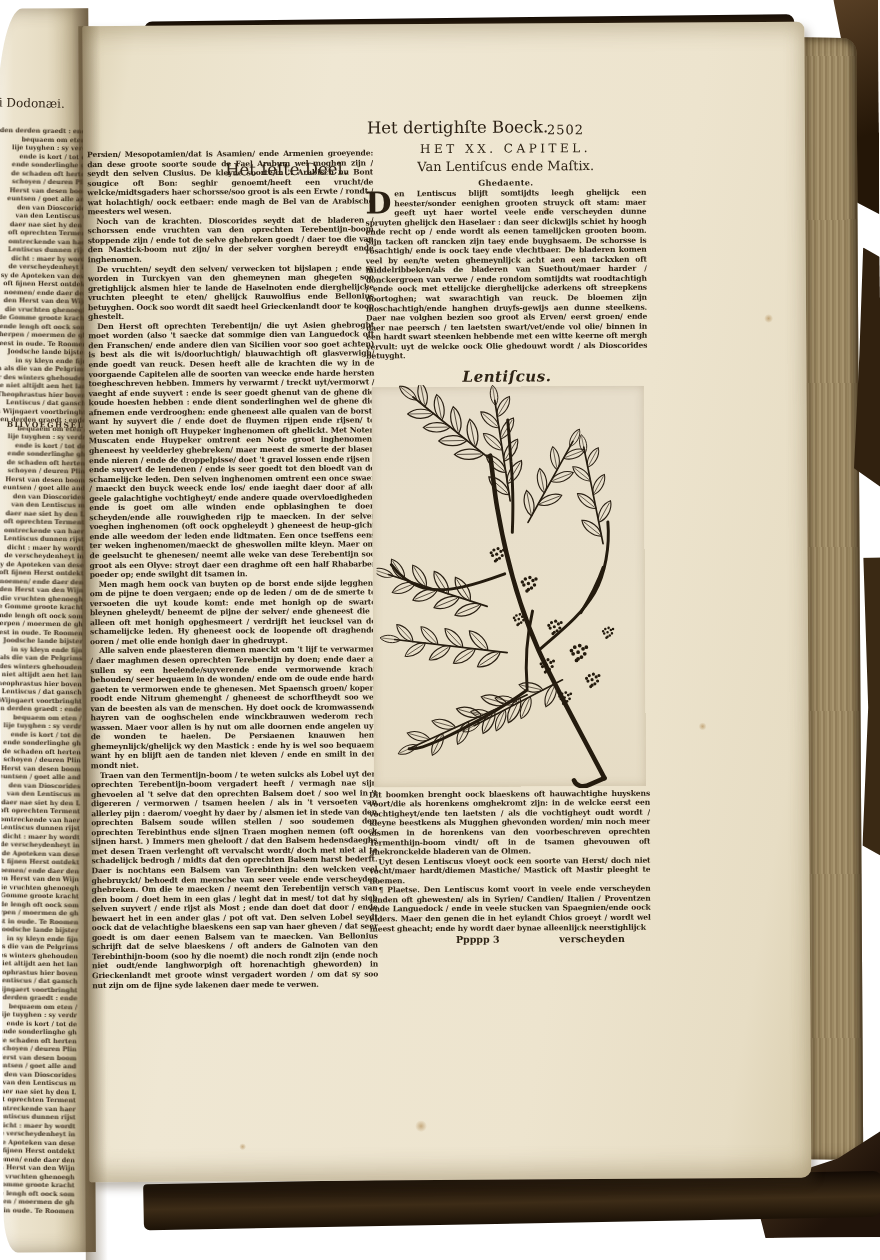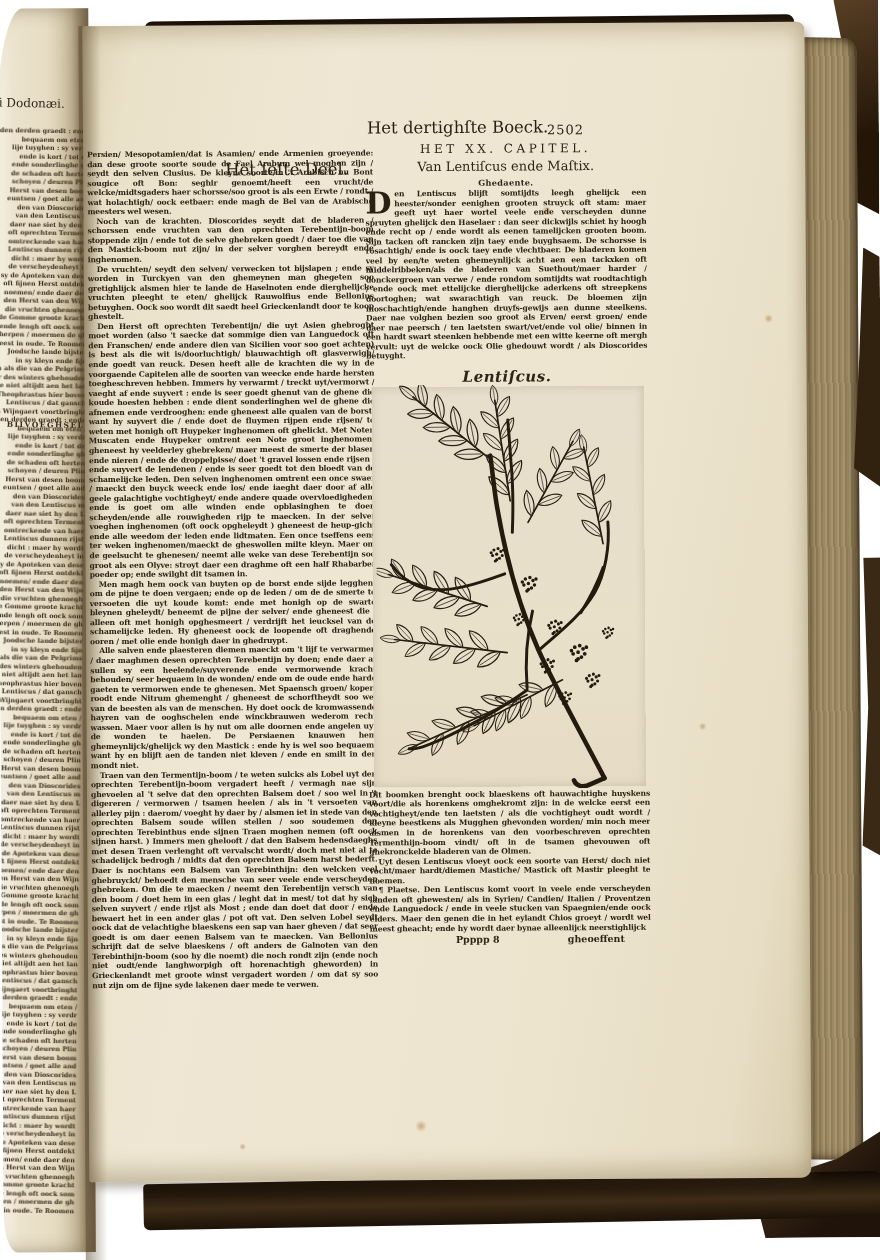--- a/index.html
+++ b/index.html
@@ -451,19 +451,19 @@
               <circle cx="170" cy="290.6" r="1.60" class="cl"></circle>
               <circle cx="168.6" cy="292" r="1.60" class="cl"></circle>
               <circle cx="177" cy="280.8" r="1.60" class="cl"></circle>
             </svg>
         </div>
 
         <p>Dit boomken brenght oock blaeskens oft hauwachtighe huyskens voort/die als horenkens omghekromt zijn: in de welcke eerst een vochtigheyt/ende ten laetsten / als die vochtigheyt oudt wordt / kleyne beestkens als Mugghen ghevonden worden/ min noch meer alsmen in de horenkens van den voorbeschreven oprechten Termenthijn-boom vindt/ oft in de tsamen ghevouwen oft ghekronckelde bladeren van de Olmen.</p>
         <p>Uyt desen Lentiscus vloeyt oock een soorte van Herst/ doch niet vocht/maer hardt/diemen Mastiche/ Mastick oft Mastir pleeght te noemen.</p>
         <p>¶ Plaetse. Den Lentiscus komt voort in veele ende verscheyden landen oft ghewesten/ als in Syrien/ Candien/ Italien / Proventzen ende Languedock / ende in veele stucken van Spaegnien/ende oock elders. Maer den genen die in het eylandt Chios groeyt / wordt wel meest gheacht; ende hy wordt daer bynae alleenlijck neerstighlijck</p>
         <div class="sigrow">
-          <span>Ppppp 8</span>
-          <span>gheoeffent</span>
+          <span>Ppppp 3</span>
+          <span>verscheyden</span>
         </div>
       </div>
     </div>
   </div>
 </div>
 
 </body></html>

